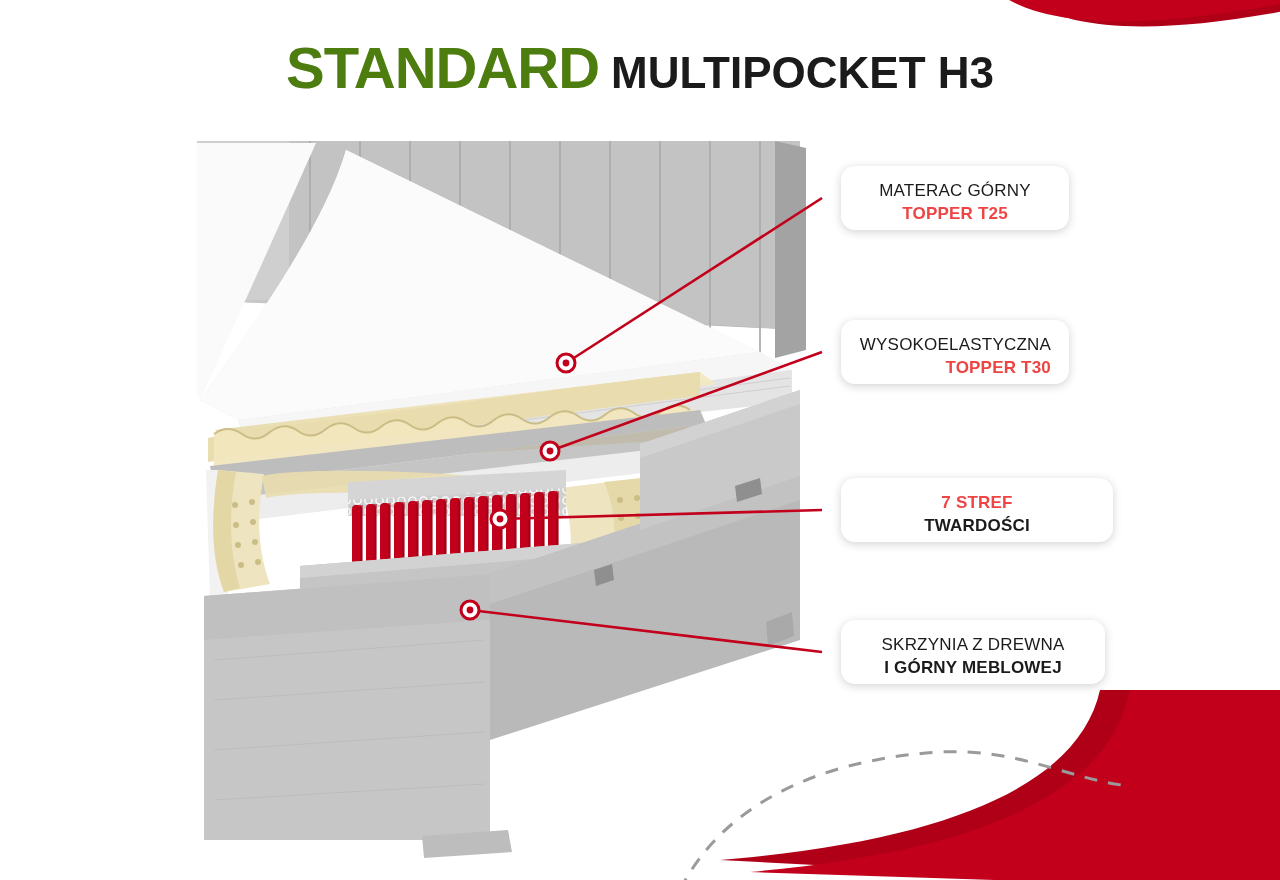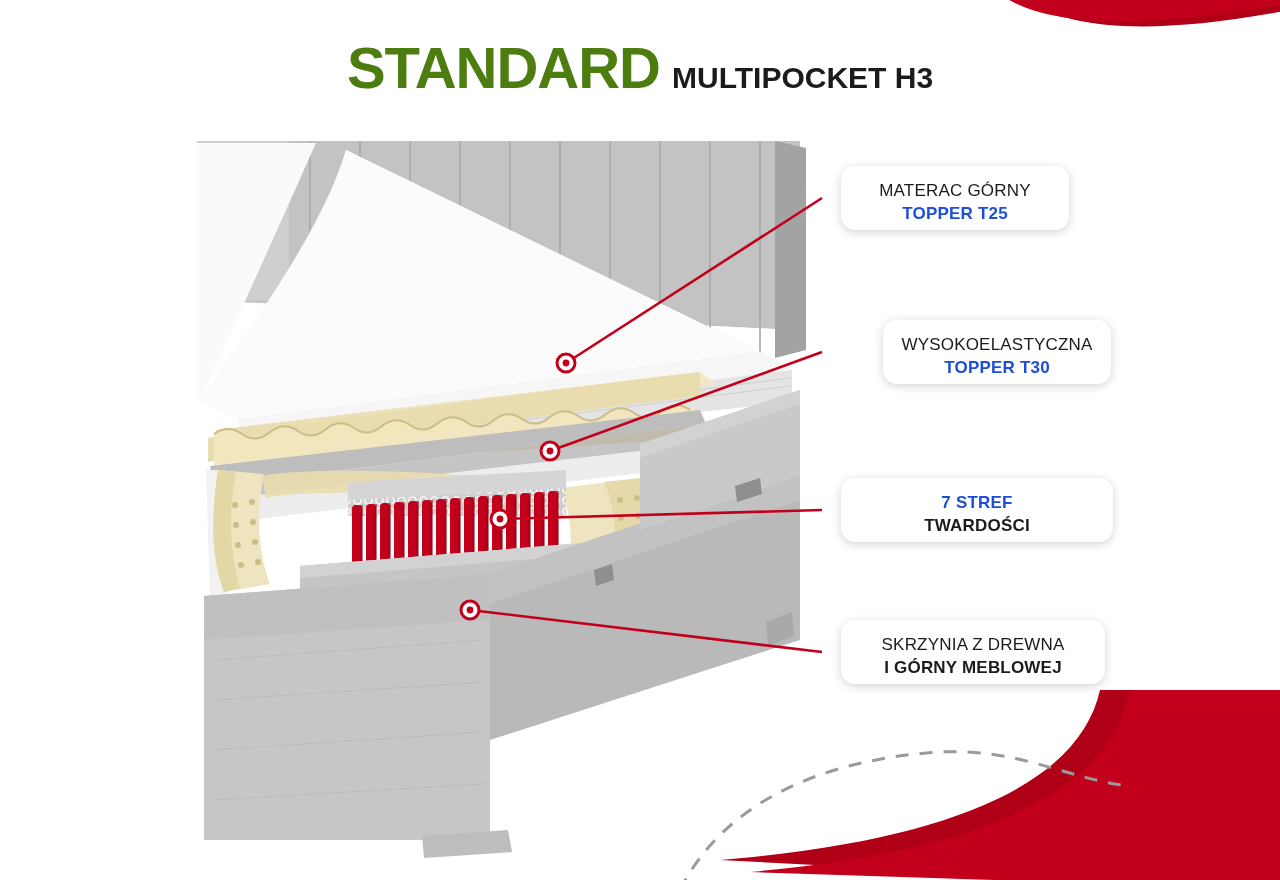--- a/index.html
+++ b/index.html
@@ -34,21 +34,21 @@
     white-space: nowrap;
   }
   .title-strong {
     font-size: 58px;
     font-weight: bold;
     letter-spacing: -1px;
     color: #4d7c0f;
     vertical-align: baseline;
   }
   .title-rest {
-    font-size: 30px;
+    font-size: 44px;
     font-weight: bold;
     letter-spacing: 0px;
     color: #1b1b1b;
     vertical-align: baseline;
     margin-left: 12px;
   }
 
   
   .callout {
     position: absolute;
@@ -60,26 +60,26 @@
     box-sizing: border-box;
     line-height: 1.35;
     font-size: 17px;
     color: #1b1b1b;
     letter-spacing: 0.2px;
     margin-left: 19px;
   }
   .callout .l1 { display: block; }
   .callout .l2 { display: block; font-weight: bold; }
   .callout .accent {
-    color: #1d4ed8;
+    color: #ef4444;
     font-weight: bold;
   }
 
   #callout-0 { left: 822px; top: 166px; width: 228px; height: 64px; }
-  #callout-1 { left: 864px; top: 320px; width: 228px; height: 64px; }
+  #callout-1 { left: 822px; top: 320px; width: 228px; height: 64px; text-align: right; }
   #callout-2 { left: 822px; top: 478px; width: 272px; height: 64px; }
   #callout-3 { left: 822px; top: 620px; width: 264px; height: 64px; }
 
   
   #overlay {
     position: absolute;
     left: 0; top: 0;
     width: 1280px; height: 880px;
   }
   #artwork {

